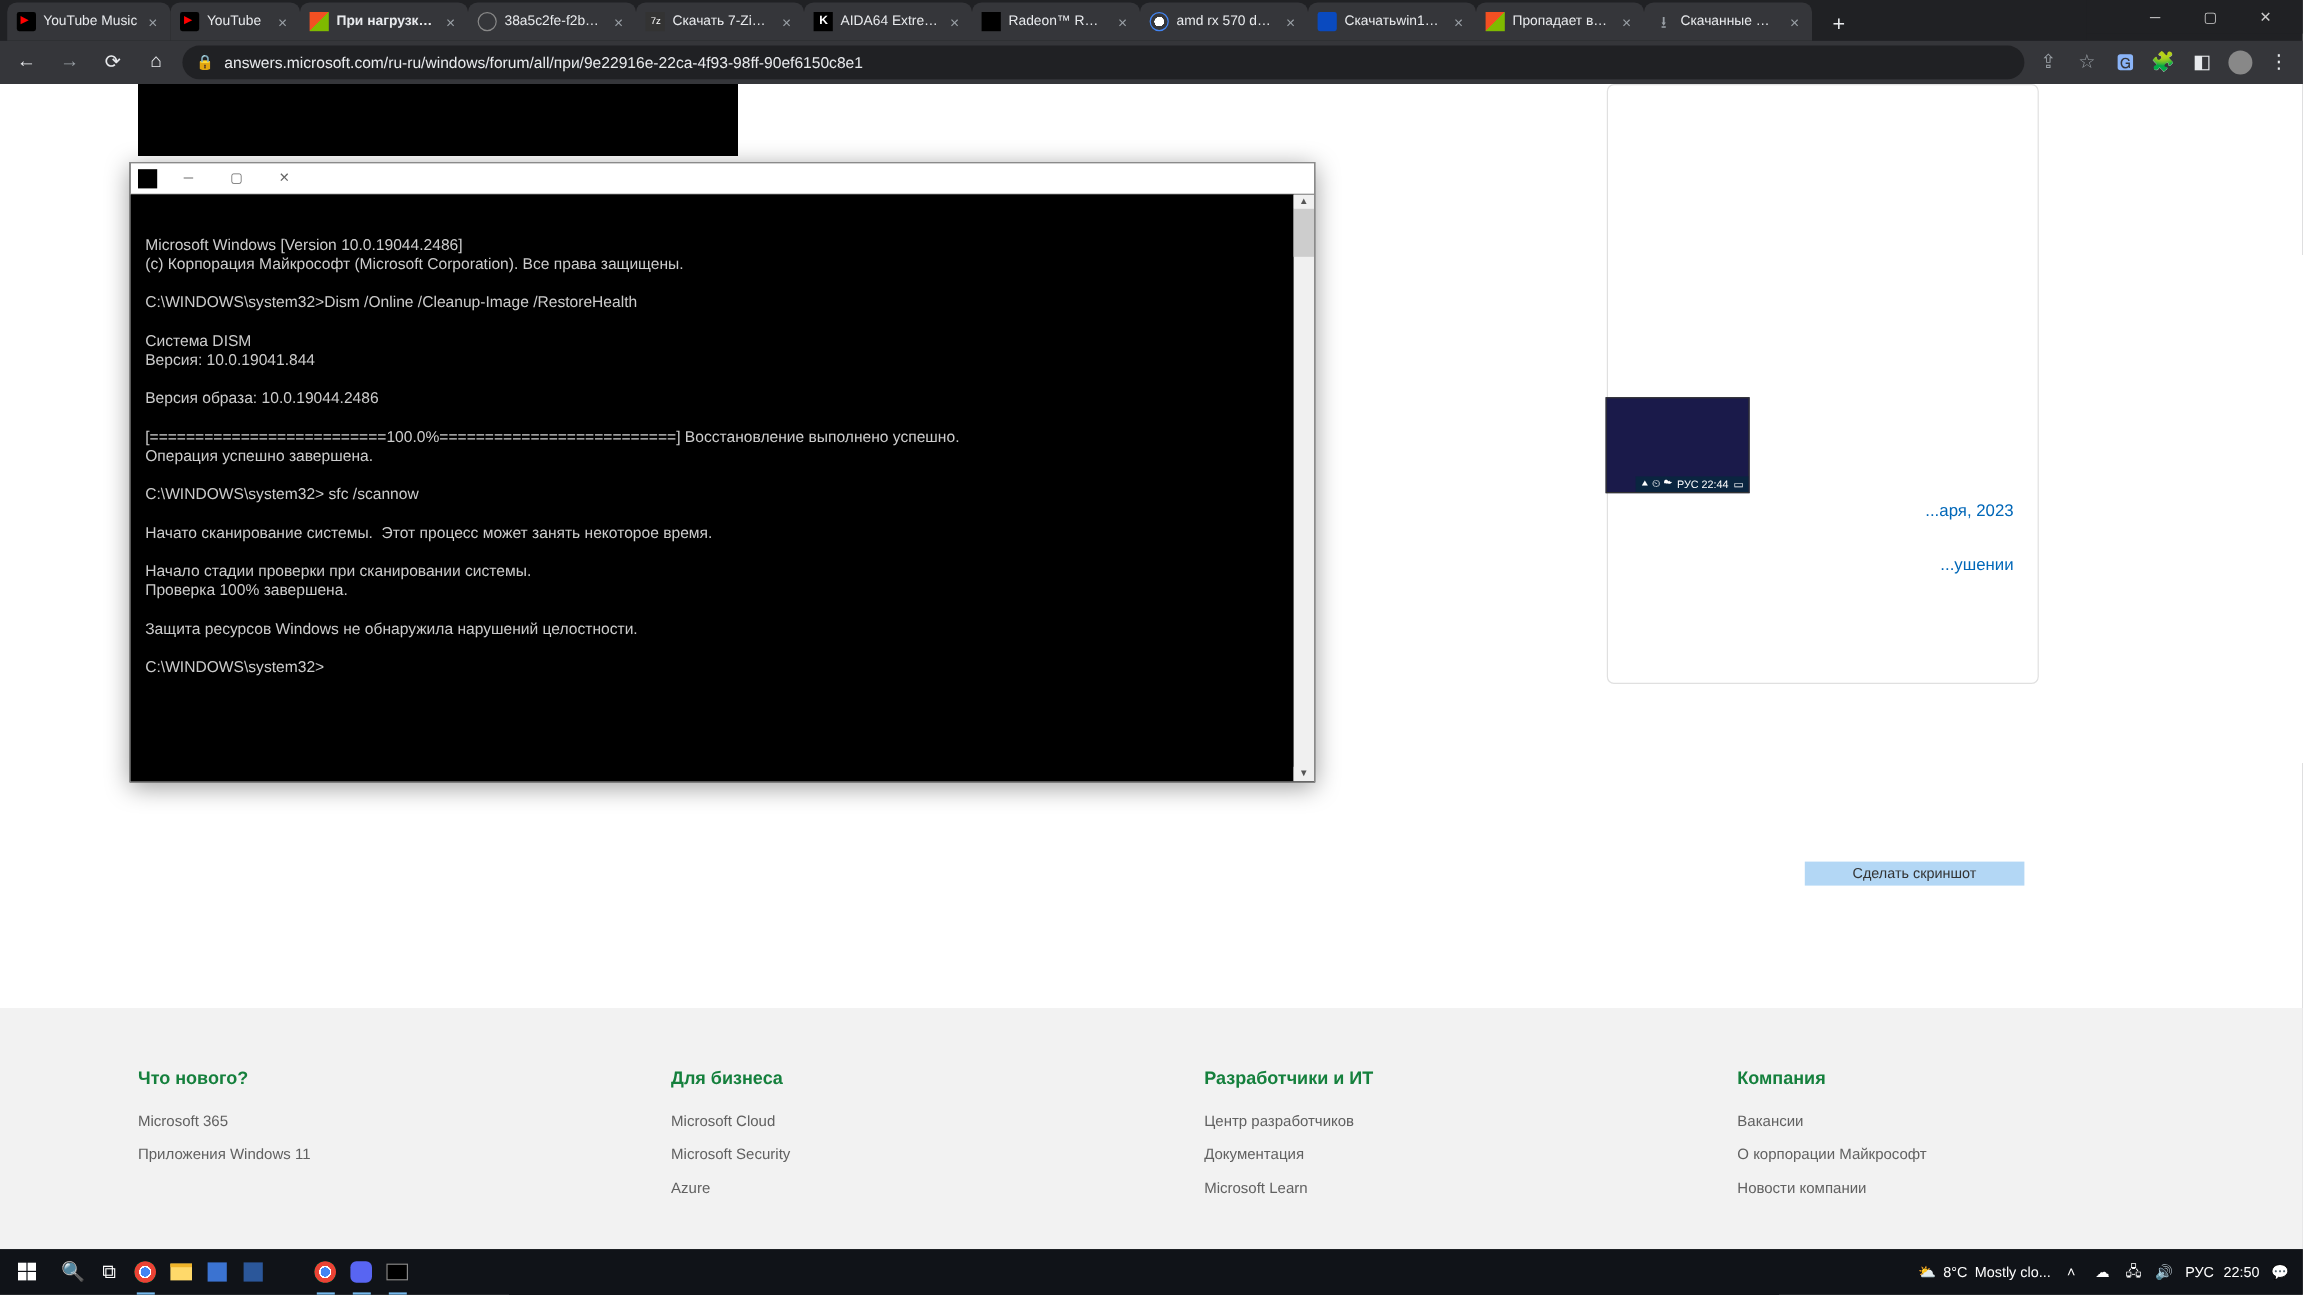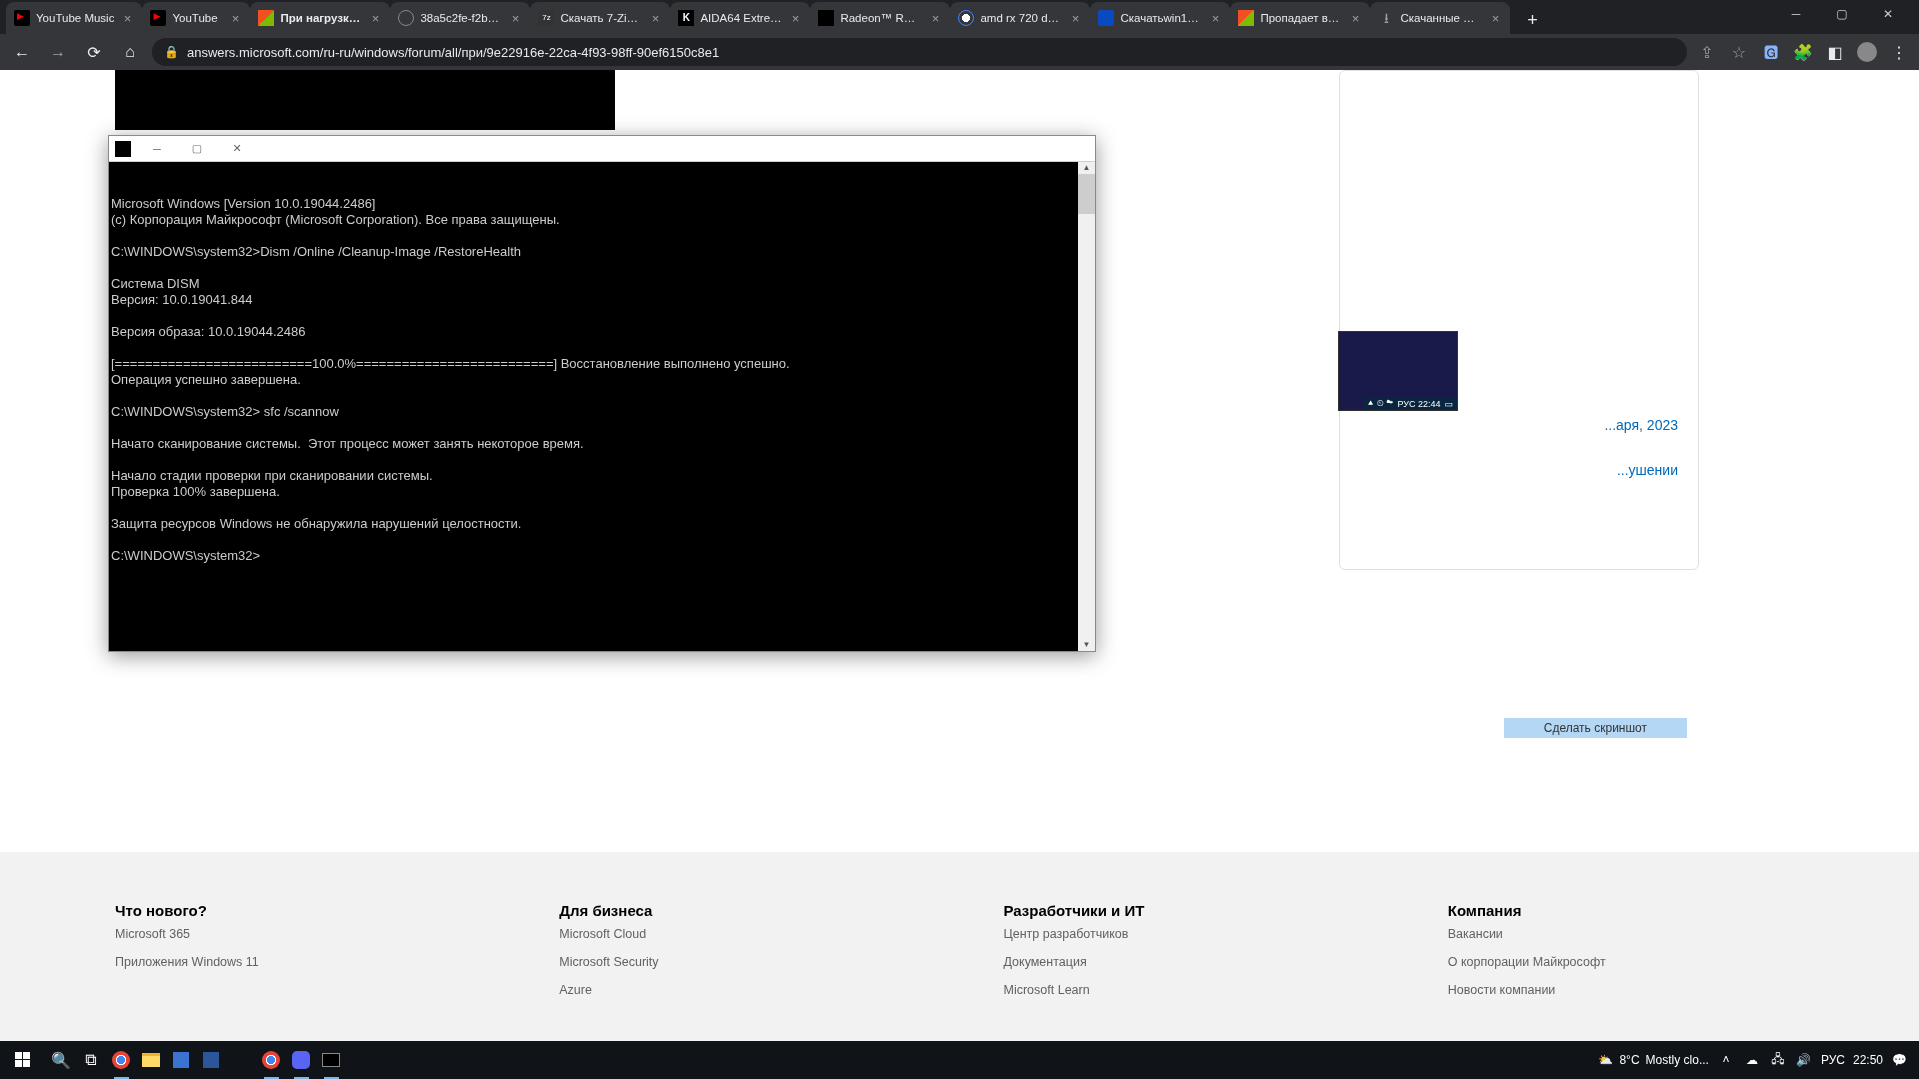--- a/index.html
+++ b/index.html
@@ -37,21 +37,21 @@
 .sidebar-link { color: #0067b8; font-size: 14px; display: block; margin-top: 6px; }
 
 .reply-btn { background: #0067b8; color: #fff; border: none; padding: 10px 28px; font-size: 15px; border-radius: 2px; margin-top: 14px; margin-left: 52px; }
 
 .helpful-row { display: flex; align-items: center; gap: 20px; padding: 18px 0 18px 62px; font-size: 14px; color: #323130; }
 .helpful-link { color: #0067b8; font-size: 14px; }
 
 .footer-zone { background: #f2f2f2; padding: 50px 115px 30px; margin-top: 24px; }
 .footer-cols { display: flex; gap: 88px; }
 .footer-col { flex: 1; }
-.footer-col h3 { font-size: 15px; font-weight: 600; color: #000000; margin-bottom: 8px; }
+.footer-col h3 { font-size: 15px; font-weight: 600; color: #15803d; margin-bottom: 20px; }
 .footer-col a { display: block; color: #616161; font-size: 12.5px; margin-bottom: 14px; text-decoration: none; }
 
 .screenshot-btn { position: absolute; right: 232px; top: 648px; background: #b3d7f5; color: #333; font-size: 12px; padding: 3px 40px; }
 
 
 .cmd-window { position: absolute; top: 135px; left: 108px; width: 988px; height: 517px; background: #000; border: 1px solid #8a8a8a; box-shadow: 0 4px 20px rgba(0,0,0,0.4); }
 .cmd-titlebar { height: 26px; background: #fff; display: flex; align-items: center; padding: 0 6px; border-bottom: 1px solid #d0d0d0; }
 .cmd-icon { width: 16px; height: 16px; background: #000; margin-right: 6px; }
 .cmd-title { font-size: 11.5px; color: #333; flex: 1; }
 .cmd-winbtn { width: 40px; height: 24px; display: flex; align-items: center; justify-content: center; color: #666; font-size: 11px; }
@@ -127,21 +127,21 @@
     <span class="tab-title">AIDA64 Extrem...</span>
     <span class="close">×</span>
   </div>
   <div class="tab">
     <span class="favicon fi-amd"></span>
     <span class="tab-title">Radeon™ RX 57...</span>
     <span class="close">×</span>
   </div>
   <div class="tab">
     <span class="favicon fi-google"></span>
-    <span class="tab-title">amd rx 720 dri...</span>
+    <span class="tab-title">amd rx 570 dri...</span>
     <span class="close">×</span>
   </div>
   <div class="tab">
     <span class="favicon fi-blue"></span>
     <span class="tab-title">Скачатьwin10...</span>
     <span class="close">×</span>
   </div>
   <div class="tab">
     <span class="favicon fi-ms"></span>
     <span class="tab-title">Пропадает ви...</span>
@@ -233,21 +233,21 @@
 </div>
 
 <div class="cmd-window">
   <div class="cmd-titlebar">
     <span class="cmd-icon"></span>
     <span class="cmd-winbtn">─</span>
     <span class="cmd-winbtn">▢</span>
     <span class="cmd-winbtn">✕</span>
   </div>
   <div class="cmd-body">
-    <div style="padding-left:2px">Microsoft Windows [Version 10.0.19044.2486]
+    <div style="padding-left:12px">Microsoft Windows [Version 10.0.19044.2486]
 (c) Корпорация Майкрософт (Microsoft Corporation). Все права защищены.
 
 C:\WINDOWS\system32&gt;Dism /Online /Cleanup-Image /RestoreHealth
 
 Система DISM
 Версия: 10.0.19041.844
 
 Версия образа: 10.0.19044.2486
 
 [==========================100.0%==========================] Восстановление выполнено успешно.

